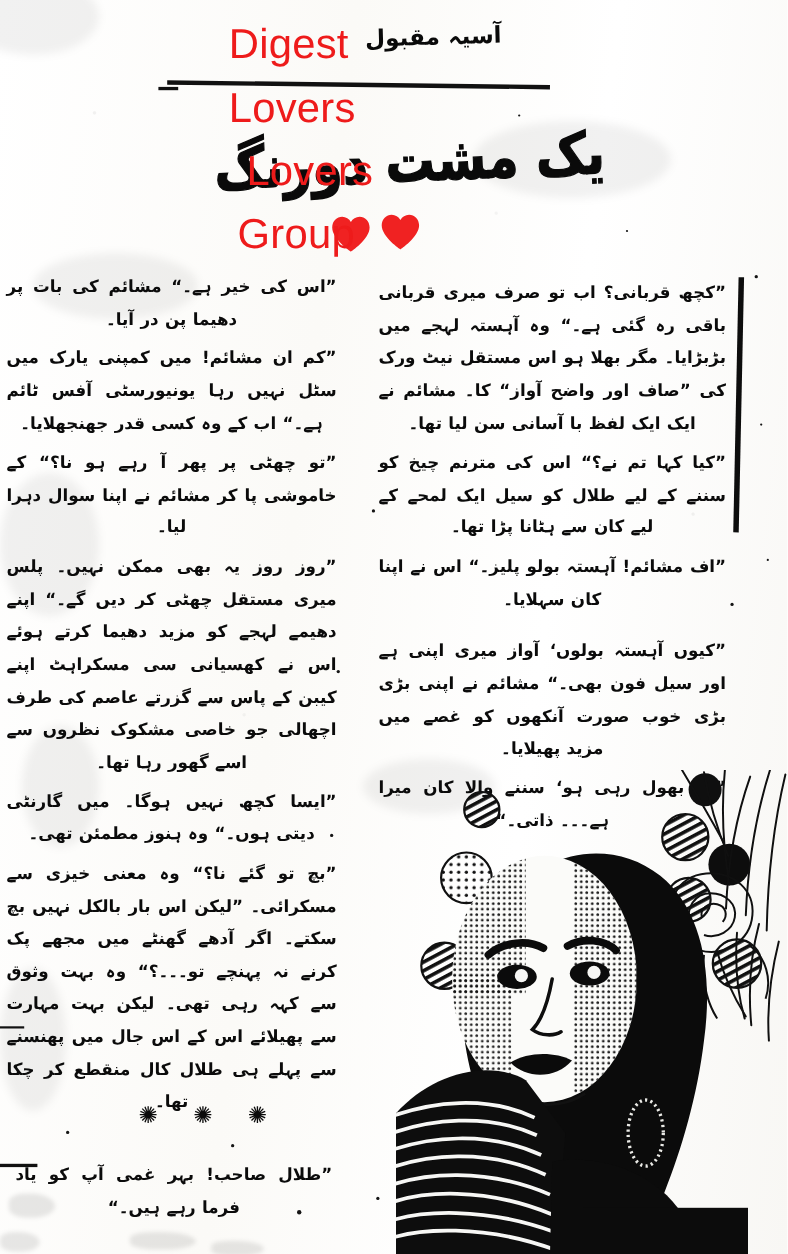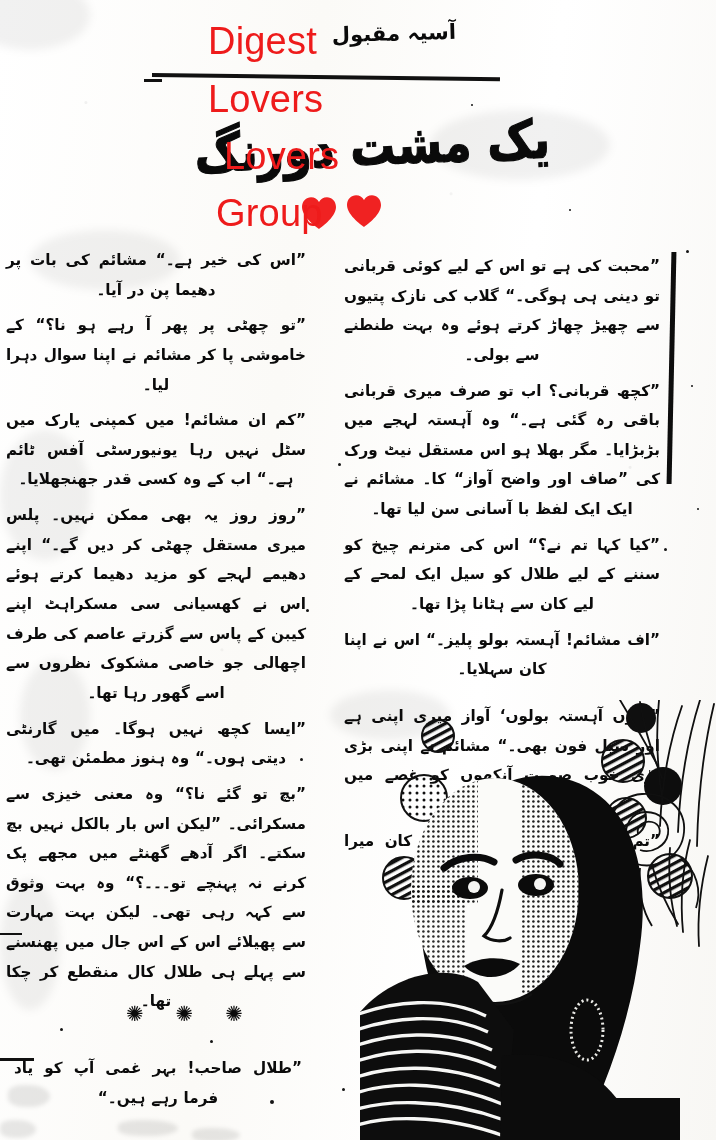--- a/index.html
+++ b/index.html
@@ -154,35 +154,34 @@
   </svg>
 
   <div style="position:absolute;left:305px;top:200px;width:48px;height:42px;background:#0a0a0a;border-radius:50%;z-index:-1;"></div>
 
   <div class="wm" style="left:172px;top:22px;">Digest</div>
   <div class="wm" style="left:172px;top:80px;">Lovers</div>
   <div class="wm" style="left:188px;top:137px;text-align:right;">Lovers</div>
   <div class="wm" style="left:180px;top:194px;">Group</div>
 
   <div class="col" style="left:344px;top:252px;width:316px;">
-    <p>”محبت کی ہے تو اس کے لیے کوئی قربانی تو دینی ہی ہوگی۔“ گلاب کی نازک پتیوں سے چھیڑ چھاڑ کرتے ہوئے وہ بہت طنطنے سے بولی۔</p>
     <p>”کچھ قربانی؟ اب تو صرف میری قربانی باقی رہ گئی ہے۔“ وہ آہستہ لہجے میں بڑبڑایا۔ مگر بھلا ہو اس مستقل نیٹ ورک کی ”صاف اور واضح آواز“ کا۔ مشائم نے ایک ایک لفظ با آسانی سن لیا تھا۔</p>
     <p>”کیا کہا تم نے؟“ اس کی مترنم چیخ کو سننے کے لیے طلال کو سیل ایک لمحے کے لیے کان سے ہٹانا پڑا تھا۔</p>
     <p>”اف مشائم! آہستہ بولو پلیز۔“ اس نے اپنا کان سہلایا۔</p>
     <div class="gap"></div>
     <p>”کیوں آہستہ بولوں‘ آواز میری اپنی ہے اور سیل فون بھی۔“ مشائم نے اپنی بڑی بڑی خوب صورت آنکھوں کو غصے میں مزید پھیلایا۔</p>
     <p>”تم بھول رہی ہو‘ سننے والا کان میرا ہے۔۔۔ ذاتی۔“</p>
   </div>
 
   <div class="vrule" style="left:669px;top:252px;width:4.5px;height:232px;transform:rotate(1.2deg);"></div>
 
   <div class="col" style="left:6px;top:246px;width:300px;">
     <p>”اس کی خیر ہے۔“ مشائم کی بات پر دھیما پن در آیا۔</p>
+    <p>”کم ان مشائم! میں کمپنی یارک میں سٹل نہیں رہا یونیورسٹی آفس ٹائم ہے۔“ اب کے وہ کسی قدر جھنجھلایا۔</p>
     <p>”تو چھٹی پر پھر آ رہے ہو نا؟“ کے خاموشی پا کر مشائم نے اپنا سوال دہرا لیا۔</p>
-    <p>”کم ان مشائم! میں کمپنی یارک میں سٹل نہیں رہا یونیورسٹی آفس ٹائم ہے۔“ اب کے وہ کسی قدر جھنجھلایا۔</p>
     <p>”روز روز یہ بھی ممکن نہیں۔ پلس میری مستقل چھٹی کر دیں گے۔“ اپنے دھیمے لہجے کو مزید دھیما کرتے ہوئے اس نے کھسیانی سی مسکراہٹ اپنے کیبن کے پاس سے گزرتے عاصم کی طرف اچھالی جو خاصی مشکوک نظروں سے اسے گھور رہا تھا۔</p>
     <p>”ایسا کچھ نہیں ہوگا۔ میں گارنٹی دیتی ہوں۔“ وہ ہنوز مطمئن تھی۔</p>
     <p>”بچ تو گئے نا؟“ وہ معنی خیزی سے مسکرائی۔ ”لیکن اس بار بالکل نہیں بچ سکتے۔ اگر آدھے گھنٹے میں مجھے پک کرنے نہ پہنچے تو۔۔۔؟“ وہ بہت وثوق سے کہہ رہی تھی۔ لیکن بہت مہارت سے پھیلائے اس کے اس جال میں پھنسنے سے پہلے ہی طلال کال منقطع کر چکا تھا۔</p>
 
   </div>
 
   <div class="stars" style="left:126px;top:1004px;">
     <span>✺</span>
     <span>✺</span>
     <span>✺</span>

